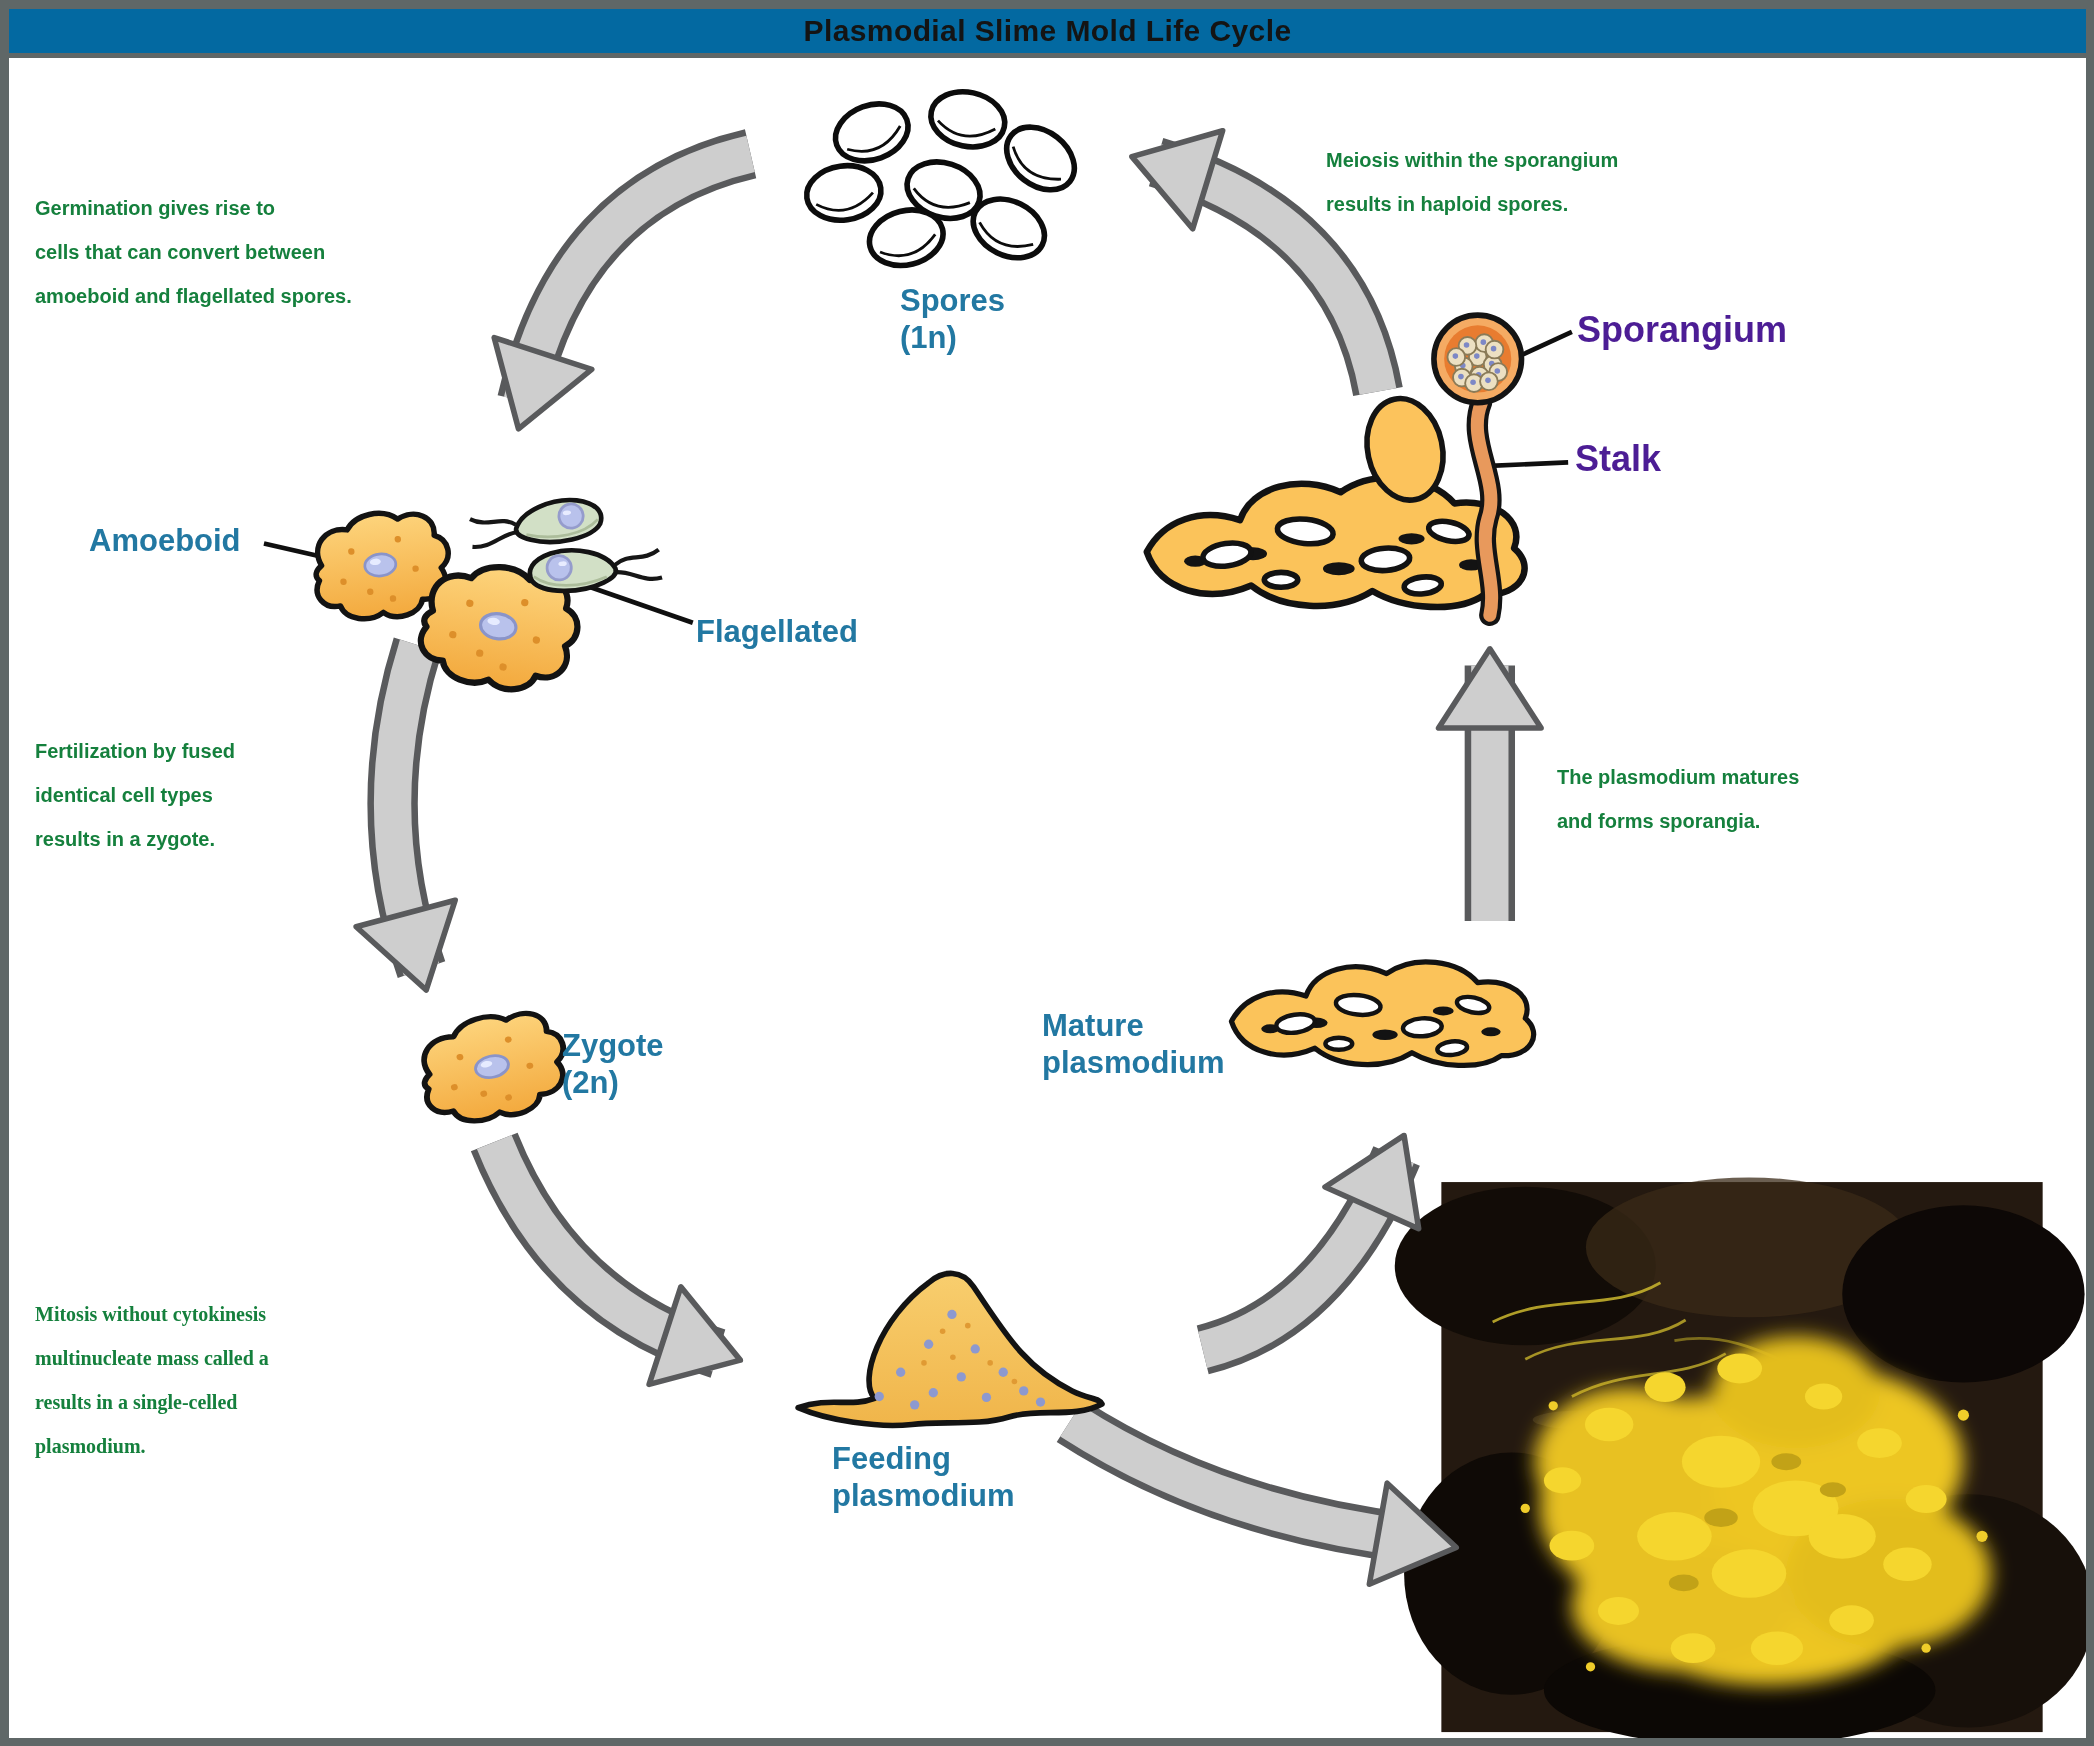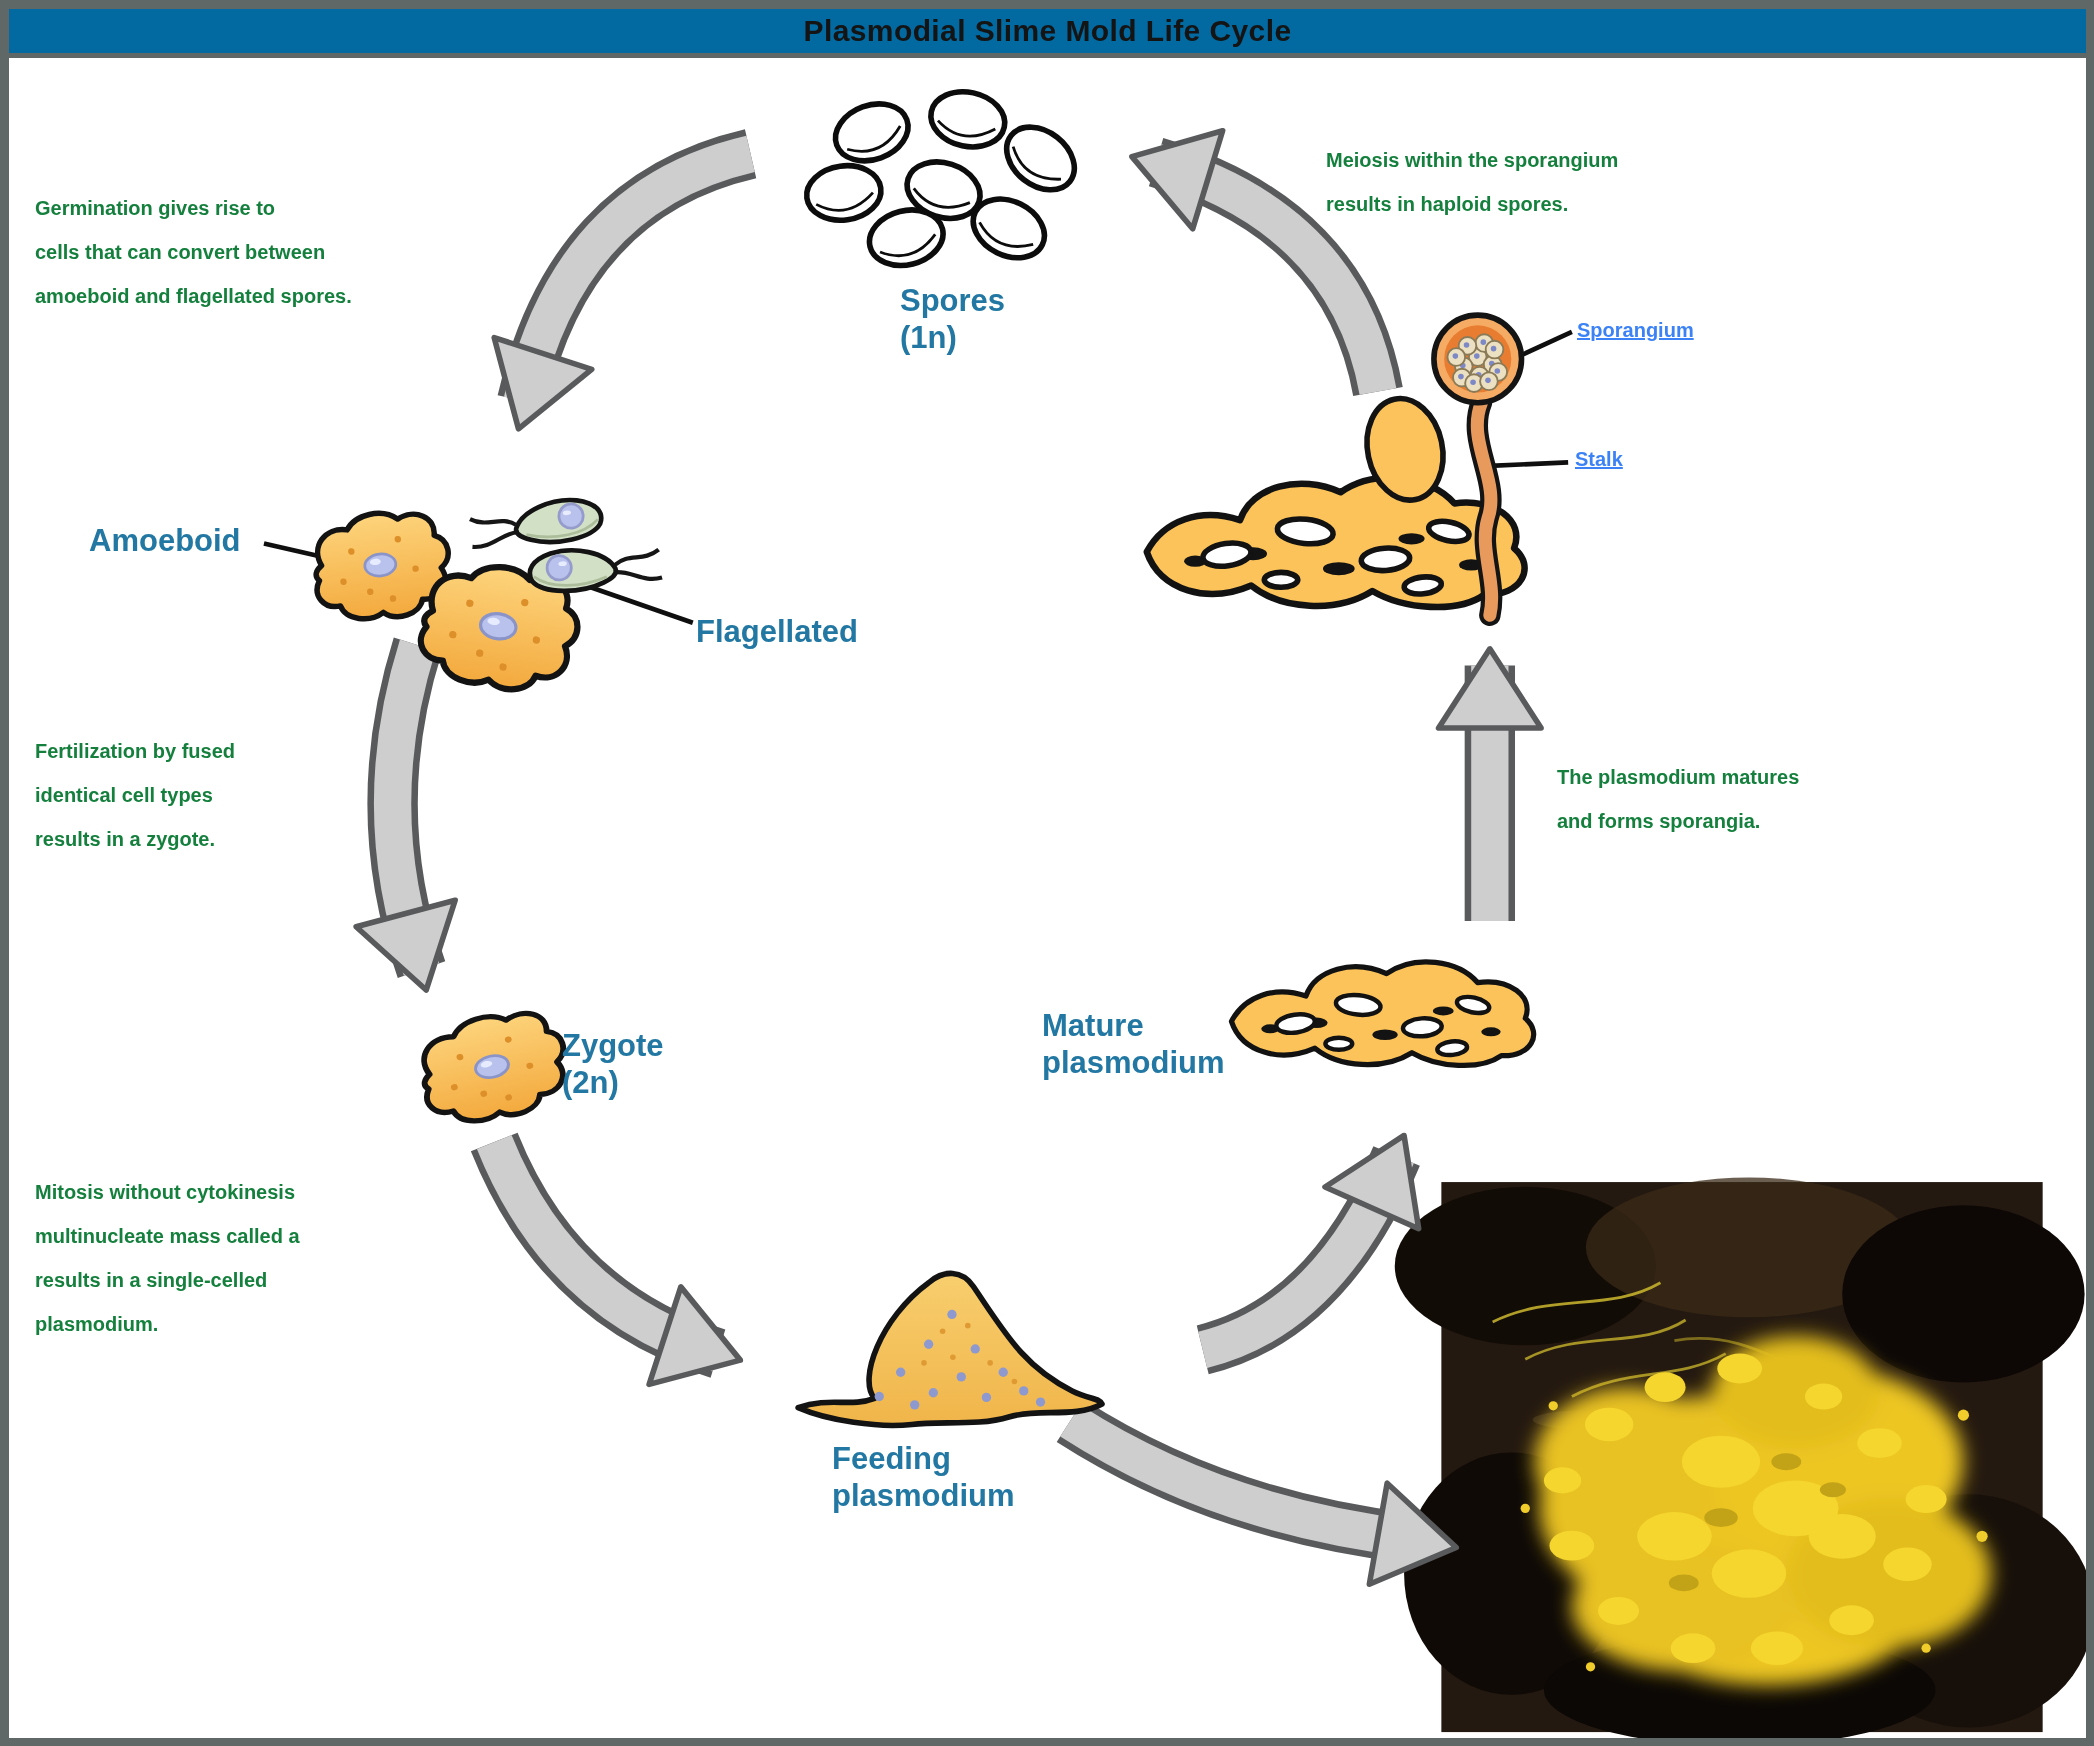--- a/index.html
+++ b/index.html
@@ -20,22 +20,22 @@
   svg.canvas{position:absolute;left:0;top:0;z-index:1;}
   .note{
     position:absolute;font-size:20px;font-weight:bold;color:#15803d;
     line-height:44px;white-space:nowrap;z-index:3;
   }
   .slabel{
     position:absolute;font-size:31px;font-weight:bold;color:#2278a2;
     line-height:37px;white-space:nowrap;z-index:3;
   }
   .plabel{
-    position:absolute;font-size:20px;font-weight:bold;color:#3b82f6;
-    line-height:34px;white-space:nowrap;z-index:3;text-decoration:underline;
+    position:absolute;font-size:36px;font-weight:bold;color:#4c1d95;
+    line-height:34px;white-space:nowrap;z-index:3;
   }
 </style>
 </head>
 <body>
 
 <div class="frame"></div>
 <div class="titlebar">
   <div class="title">Plasmodial Slime Mold Life Cycle</div>
 </div>
 
@@ -348,21 +348,21 @@
   <div>Meiosis within the sporangium</div>
   <div>results in haploid spores.</div>
 </div>
 
 <div class="note" style="left:35px;top:729px;">
   <div>Fertilization by fused</div>
   <div>identical cell types</div>
   <div>results in a zygote.</div>
 </div>
 
-<div class="note" style="left:35px;top:1170px;">
+<div class="note" style="left:35px;top:1292px;font-family:Liberation Serif, serif;">
   <div>Mitosis without cytokinesis</div>
   <div>multinucleate mass called a</div>
   <div>results in a single-celled</div>
   <div>plasmodium.</div>
 </div>
 
 <div class="note" style="left:1557px;top:755px;">
   <div>The plasmodium matures</div>
   <div>and forms sporangia.</div>
 </div>

